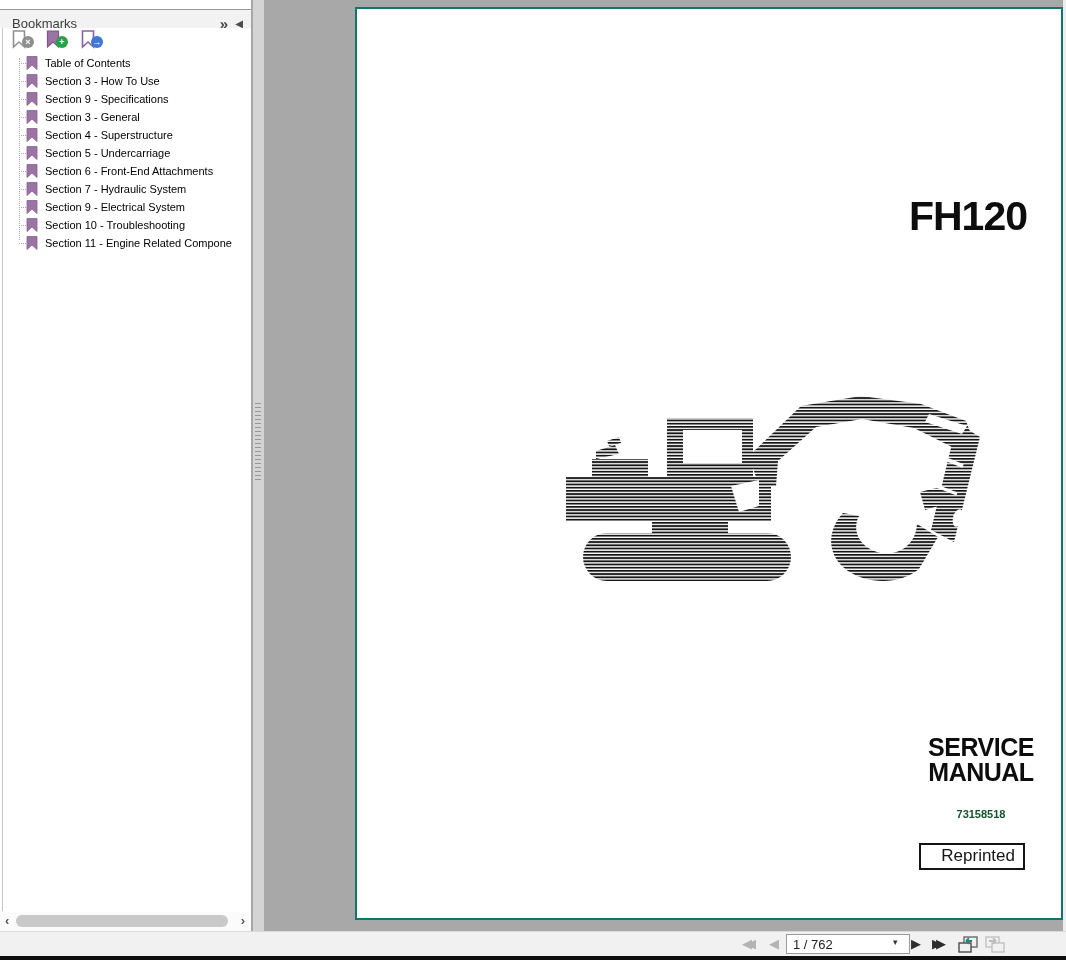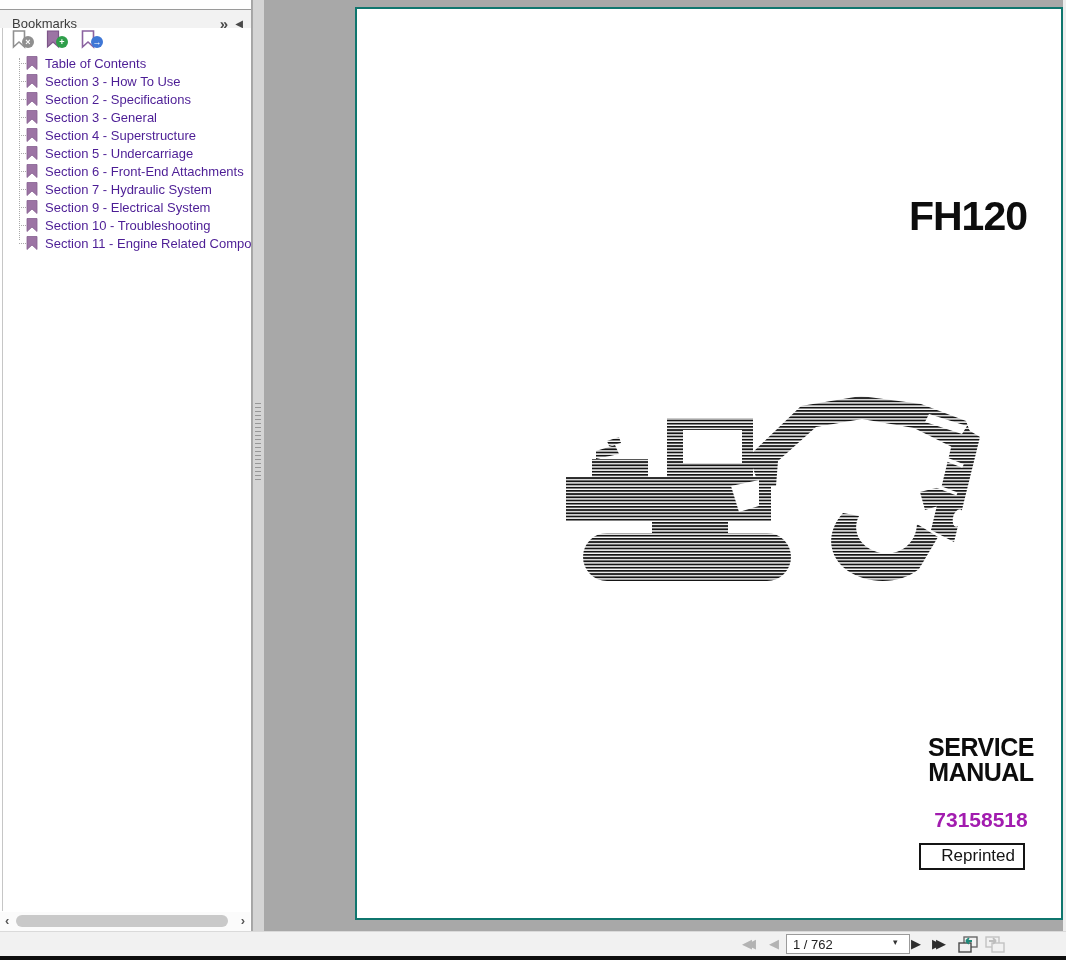--- a/index.html
+++ b/index.html
@@ -24,21 +24,21 @@
   .t1 { left:12px; } .t2 { left:46px; } .t3 { left:81px; }
   .t1 .badge { background:#8f8f8f; } .t2 .badge { background:#2f9e4a; } .t3 .badge { background:#3f77d6; }
 
   .bookmark-list { position:absolute; left:0; top:54px; right:0; height:200px; }
   .tree-vline { position:absolute; left:19px; top:4px; height:182px; border-left:1px dotted #a9a9a9; }
   .bm-item { position:relative; height:18px; display:flex; align-items:center; padding-left:45px;
     white-space:nowrap; overflow:hidden; cursor:pointer; }
   .bm-item::before { content:""; position:absolute; left:19px; top:9px; width:7px;
     border-top:1px dotted #a9a9a9; }
   .bm-ribbon { position:absolute; left:26px; top:2px; }
-  .bm-label { font-size:13px; color:#4c1d95; }
+  .bm-label { font-size:11px; color:#000000; }
 
   .side-left-line { position:absolute; left:2px; top:28px; height:883px; width:1px; background:#c6c6c6; }
 
   .hscroll { position:absolute; left:0; top:912px; right:1px; height:19px; background:#fbfbfb; }
   .hs-arrow { position:absolute; top:1px; font-size:13px; font-weight:bold; color:#555; cursor:pointer; }
   .hs-left { left:5px; } .hs-right { right:5px; }
   .hs-thumb { position:absolute; left:16px; top:3px; width:212px; height:12px;
     background:#c9c9c9; border-radius:6px; cursor:pointer; }
 
   
@@ -52,21 +52,21 @@
   .right-sliver { position:absolute; right:0; top:0; width:3px; height:931px; background:#ededed; }
   .page { position:absolute; left:91px; top:7px; width:708px; height:913px;
     background:#ffffff; border:2px solid #0f766e; overflow:hidden; }
 
   .model { position:absolute; right:34px; top:184px; font-size:41px; font-weight:bold;
     color:#0d0d0d; letter-spacing:-1px; }
   .excavator { position:absolute; left:206px; top:385px; width:420px; height:195px; }
   .service { position:absolute; right:24px; top:726px; width:112px; text-align:center;
     font-size:25px; font-weight:bold; color:#0d0d0d; line-height:25px; letter-spacing:-0.5px; }
   .partno { position:absolute; right:24px; top:799px; width:112px; text-align:center;
-    font-size:21px; font-weight:bold; color:#a21caf; }
+    font-size:11px; font-weight:bold; color:#14532d; }
   .stamp { position:absolute; right:36px; top:834px; border:2px solid #141414;
     padding:1px 8px 2px 20px; font-size:17px; color:#141414; }
 
   
   .bottom-toolbar { position:absolute; left:0; top:931px; width:1066px; height:25px;
     background:#f1f1f1; border-top:1px solid #dadada; }
   .nav-btn { position:absolute; top:3px; font-size:13px; cursor:pointer; line-height:18px; }
   .dbl { letter-spacing:-6px; padding-right:6px; }
   .disabled { color:#b3b3b3; } .enabled { color:#2d2d2d; }
   .nb-first { left:742px; } .nb-prev { left:769px; }
@@ -125,21 +125,21 @@
       <div class="bm-item">
         <svg class="bm-ribbon" width="12" height="14" viewBox="0 0 12 14">
             <path d="M1,0.5 h10 v13 l-5,-4.5 -5,4.5 z" fill="#9c74a4" stroke="#856090" stroke-width="0.8"></path>
           </svg>
         <span class="bm-label">Section 3 - How To Use</span>
       </div>
       <div class="bm-item">
         <svg class="bm-ribbon" width="12" height="14" viewBox="0 0 12 14">
             <path d="M1,0.5 h10 v13 l-5,-4.5 -5,4.5 z" fill="#9c74a4" stroke="#856090" stroke-width="0.8"></path>
           </svg>
-        <span class="bm-label">Section 2 - Specifications</span>
+        <span class="bm-label">Section 9 - Specifications</span>
       </div>
       <div class="bm-item">
         <svg class="bm-ribbon" width="12" height="14" viewBox="0 0 12 14">
             <path d="M1,0.5 h10 v13 l-5,-4.5 -5,4.5 z" fill="#9c74a4" stroke="#856090" stroke-width="0.8"></path>
           </svg>
         <span class="bm-label">Section 3 - General</span>
       </div>
       <div class="bm-item">
         <svg class="bm-ribbon" width="12" height="14" viewBox="0 0 12 14">
             <path d="M1,0.5 h10 v13 l-5,-4.5 -5,4.5 z" fill="#9c74a4" stroke="#856090" stroke-width="0.8"></path>

